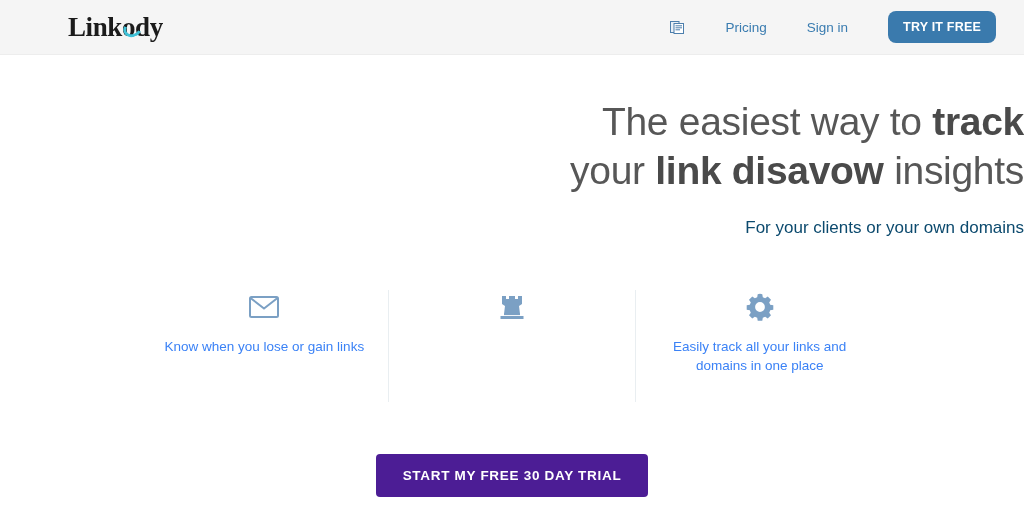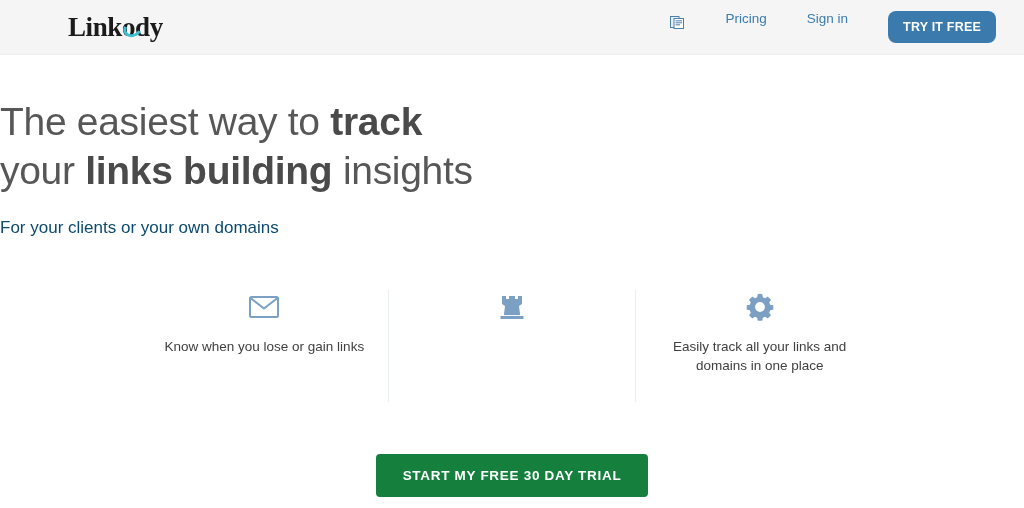--- a/index.html
+++ b/index.html
@@ -54,21 +54,21 @@
     border: 3px solid #3fc2d8;
     border-top-color: transparent;
     border-right-color: transparent;
     transform: rotate(-20deg);
     pointer-events: none;
   }
 
   .header-right {
     margin-left: auto;
     display: flex;
-    align-items: flex-start;
+    align-items: center;
     gap: 0;
     padding-right: 28px;
   }
 
   .blog-icon {
     width: 22px;
     height: 22px;
     display: flex;
     align-items: center;
     justify-content: center;
@@ -94,21 +94,21 @@
     font-weight: bold;
     letter-spacing: 0.2px;
     padding: 9px 15px;
     cursor: pointer;
     font-family: "Liberation Sans", sans-serif;
     white-space: nowrap;
   }
 
   
   .hero {
-    text-align: left;
+    text-align: right;
     padding-top: 43px;
   }
 
   .headline {
     font-size: 39px;
     font-weight: normal;
     color: #575757;
     line-height: 1.25;
     letter-spacing: -0.3px;
   }
@@ -143,31 +143,31 @@
     display: flex;
     align-items: center;
     justify-content: center;
     color: #7ba0c4;
     margin-bottom: 13px;
   }
 
   .feature-text {
     font-size: 13.5px;
     line-height: 1.42;
-    color: #404040;
+    color: #3b82f6;
   }
 
   
   .cta-wrap {
     text-align: center;
     margin-top: 52px;
   }
 
   .cta-btn {
-    background: #15803d;
+    background: #4c1d95;
     color: #ffffff;
     border: none;
     border-radius: 4px;
     font-size: 13.5px;
     font-weight: bold;
     letter-spacing: 0.7px;
     padding: 14px 27px;
     cursor: pointer;
     font-family: "Liberation Sans", sans-serif;
     white-space: nowrap;
@@ -198,21 +198,21 @@
 
     <button class="try-free-btn">TRY IT FREE</button>
 
   </div>
 </div>
 
 <div class="hero">
 
   <h1 class="headline">
     <span><span>The easiest way to </span><span class="b">track</span></span><br>
-    <span><span>your </span><span class="b">links building</span><span> insights</span></span>
+    <span><span>your </span><span class="b">link disavow</span><span> insights</span></span>
   </h1>
 
   <p class="subhead">For your clients or your own domains</p>
 
 </div>
 
 <div class="features">
 
   <div class="feature-col">
     <div class="feature-icon">

